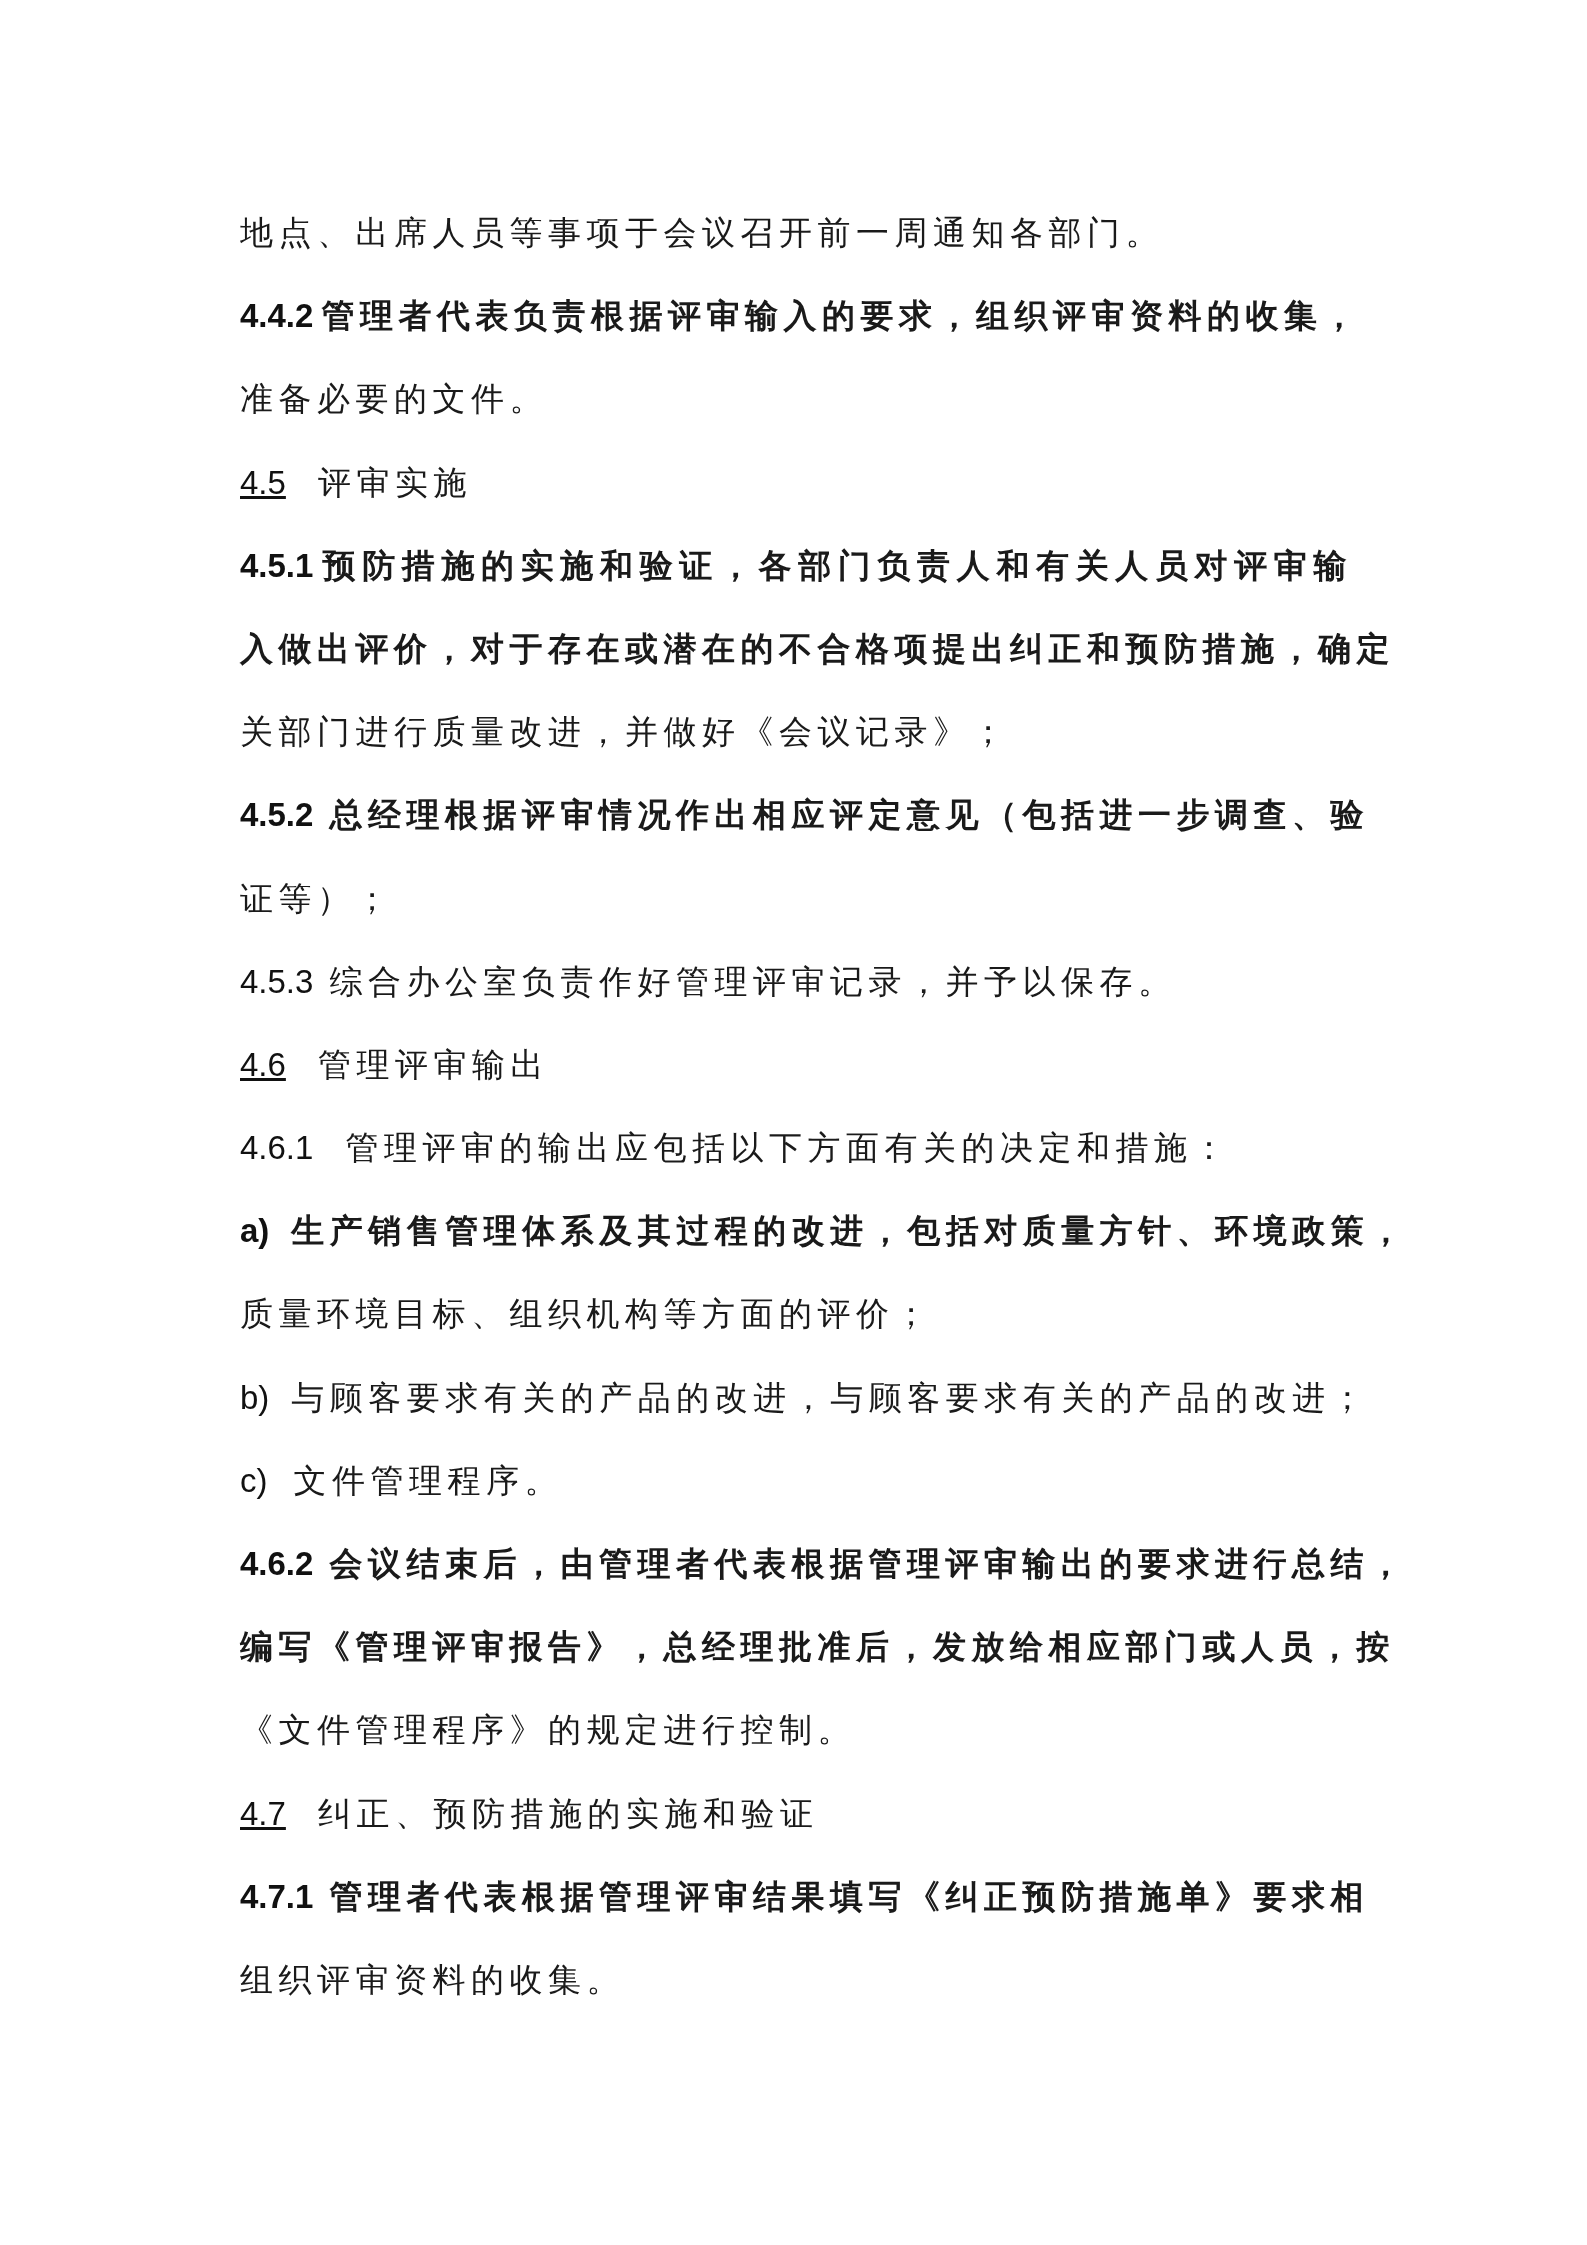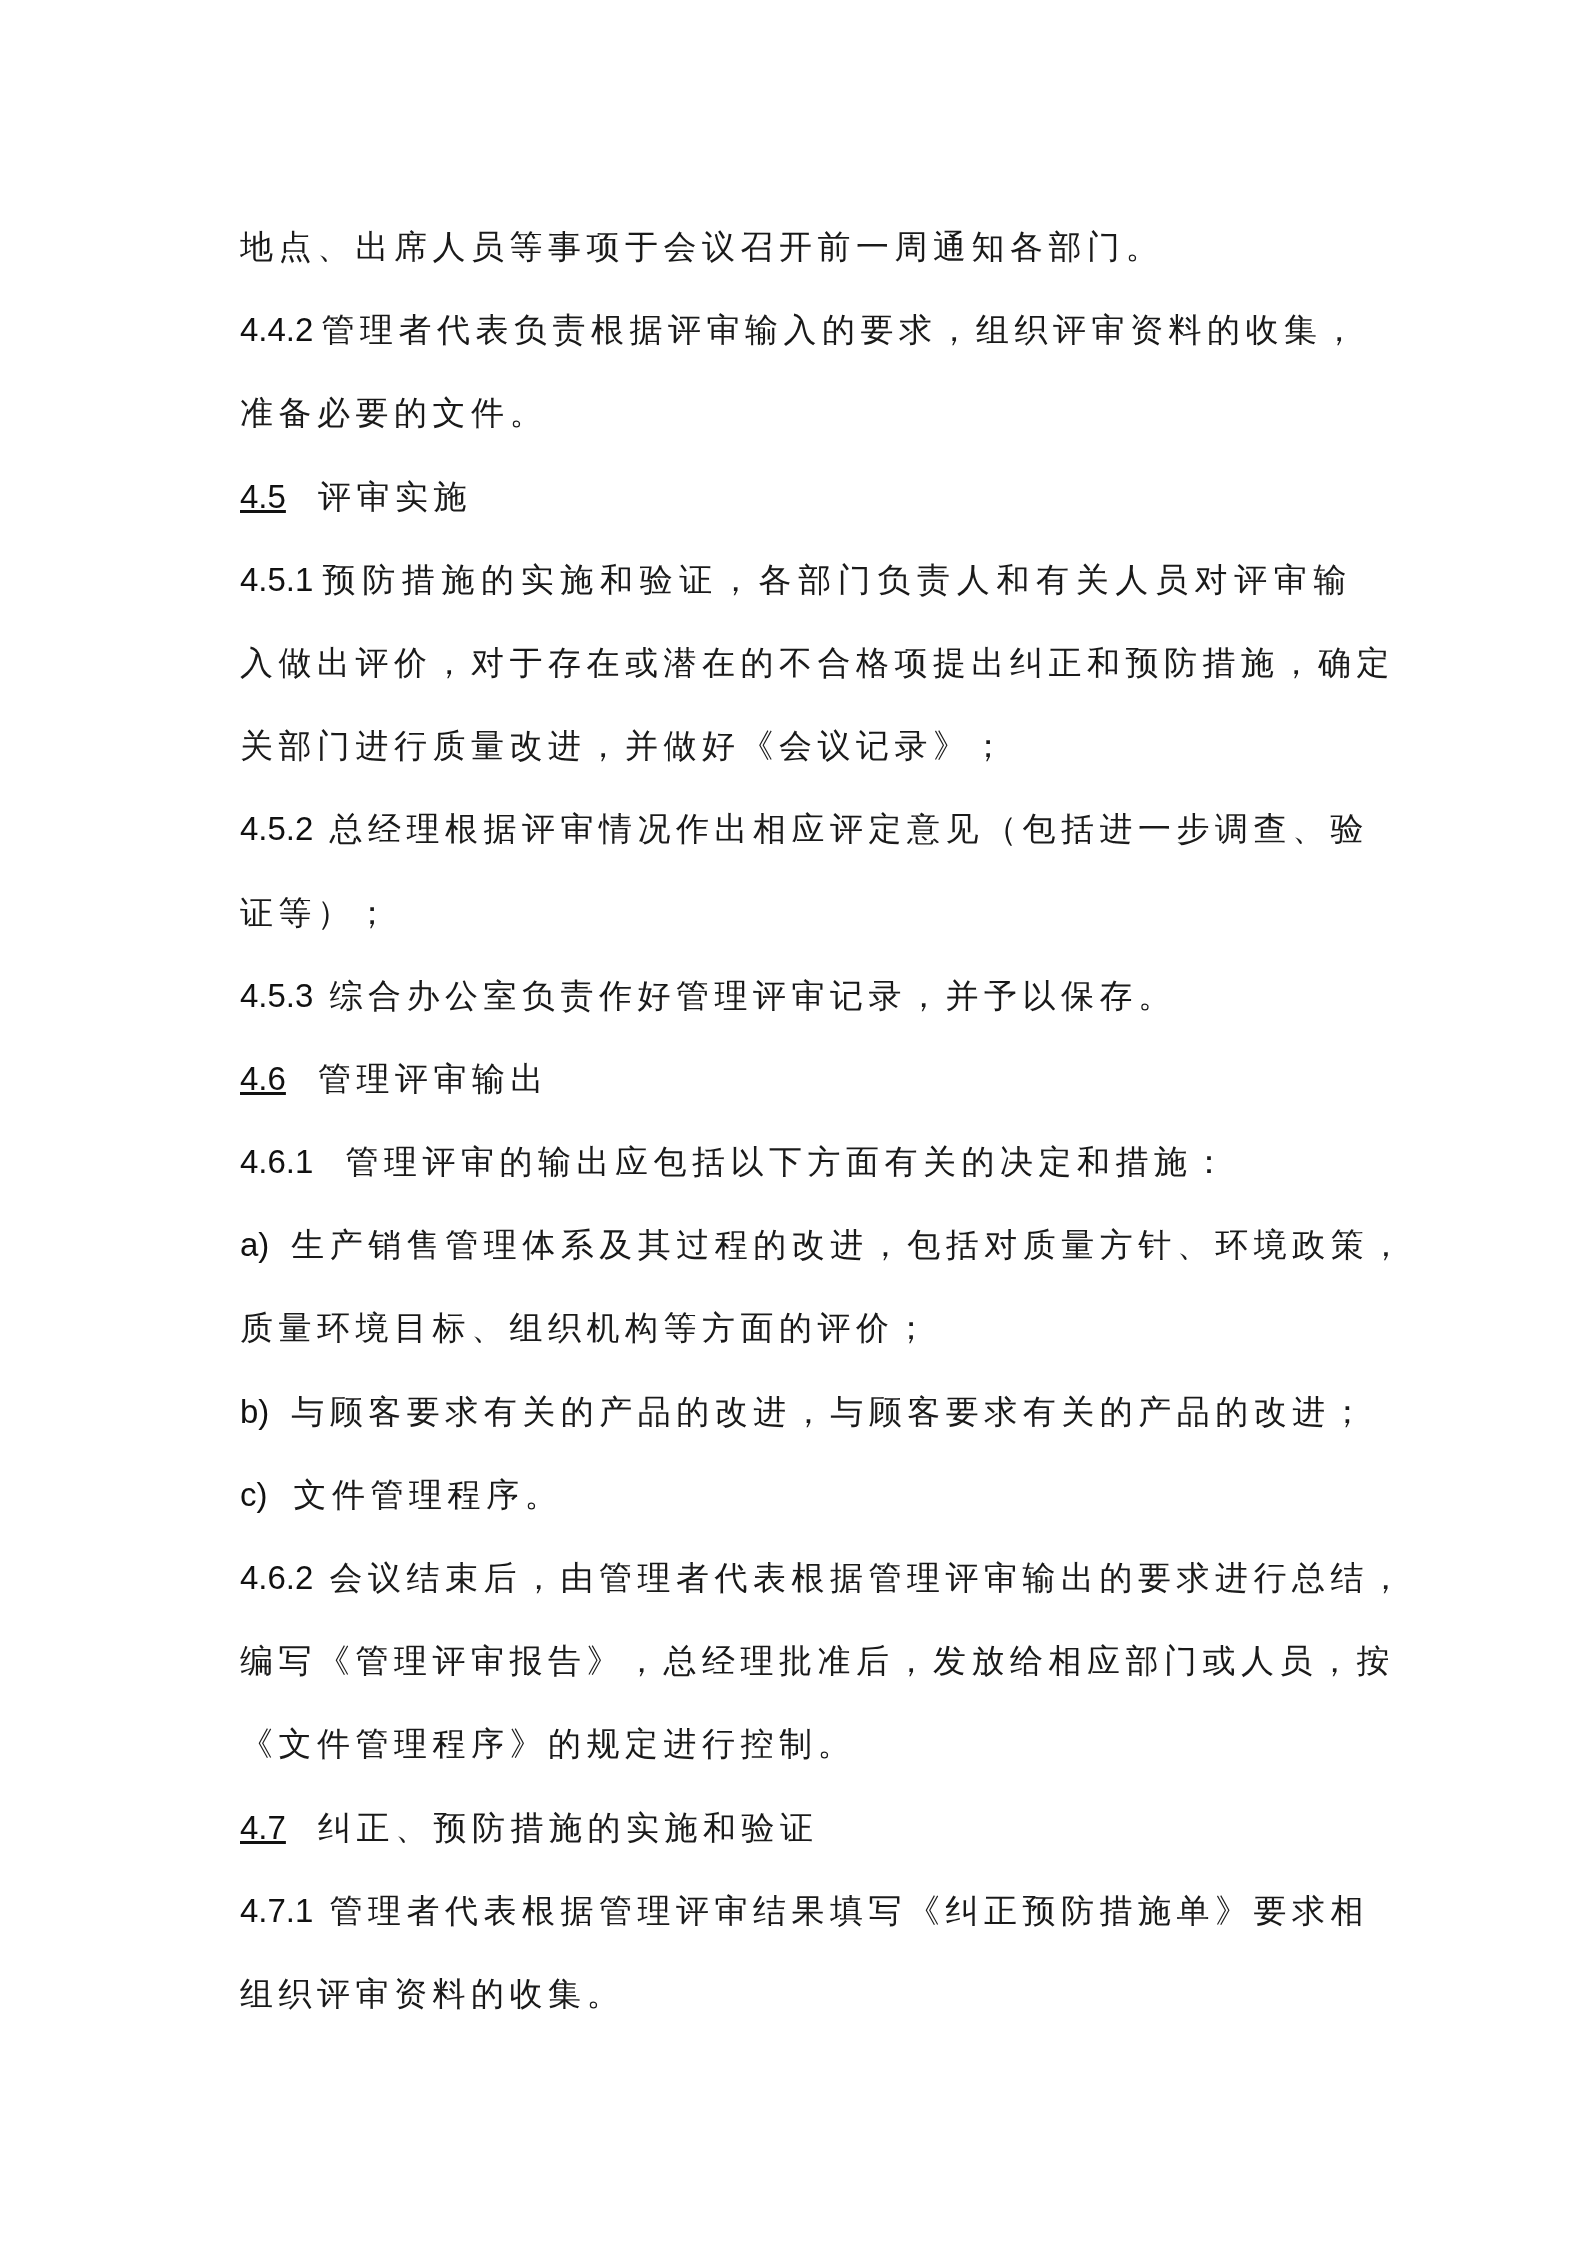--- a/index.html
+++ b/index.html
@@ -1,20 +1,20 @@
 <!DOCTYPE html>
 <html><head>
 <meta charset="utf-8">
 <style>
   html, body { margin: 0; padding: 0; background: #ffffff; }
   body { width: 1587px; height: 2245px; position: relative; overflow: hidden; }
   .page {
     position: absolute;
     left: 240px;
-    top: 222px;
+    top: 208px;
     width: 1112px;
     font-family: "DejaVu Sans", "Liberation Sans", sans-serif;
     font-size: 33px;
     color: #1a1a1a;
     letter-spacing: 5.5px;
   }
   .line {
     height: 83.2px;
     line-height: 50px;
     white-space: nowrap;
@@ -23,20 +23,21 @@
   .num {
     font-family: "Liberation Sans", sans-serif;
     letter-spacing: 0;
     color: #111;
     margin-right: 8px;
   }
   .num.wide { margin-right: 32px; text-decoration: underline; }
   .justify {
     text-align: justify;
     text-align-last: justify;
+    font-weight: bold;
   }
 </style>
 </head>
 <body>
 
 <div class="page">
   <div class="line"><span>地点、出席人员等事项于会议召开前一周通知各部门。</span></div>
 
   <div class="line justify"><span class="num">4.4.2</span><span>管理者代表负责根据评审输入的要求，组织评审资料的收集，</span></div>
 

